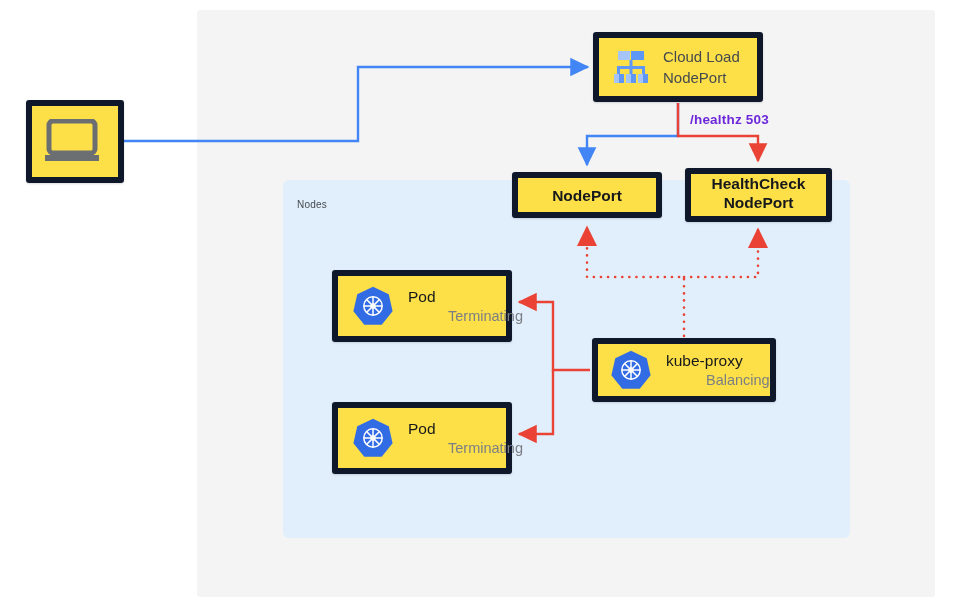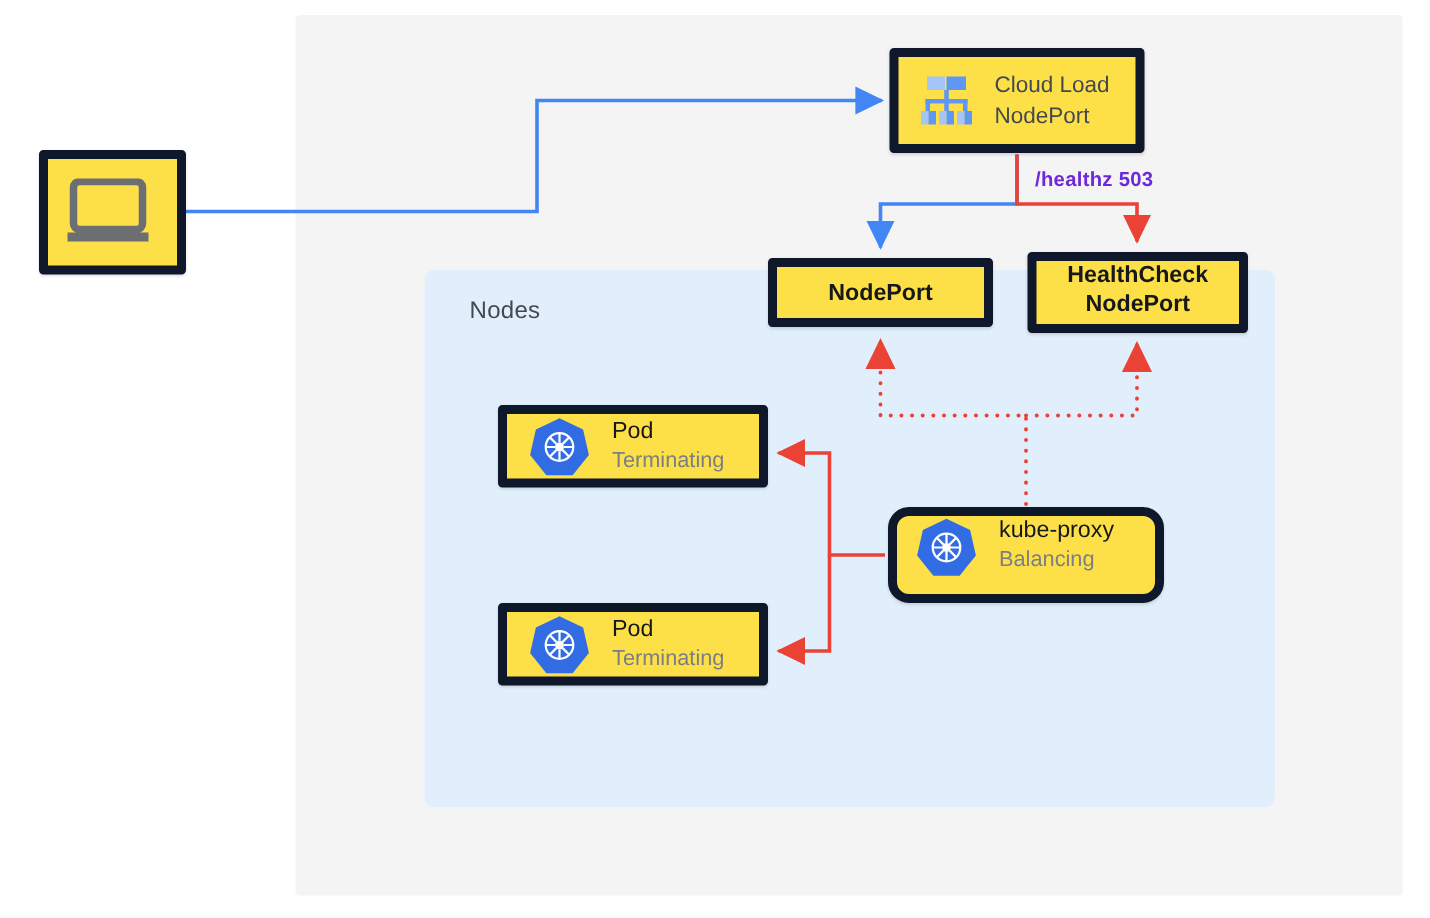--- a/index.html
+++ b/index.html
@@ -30,23 +30,23 @@
     position: absolute;
     left: 283px;
     top: 180px;
     width: 567px;
     height: 358px;
     background: #e1effc;
     border-radius: 6px;
   }
   .nodes-label {
     position: absolute;
-    left: 313px;
+    left: 297px;
     top: 199px;
-    font-size: 16px;
+    font-size: 10px;
     color: #45494e;
     letter-spacing: .2px;
   }
 
   
   .card {
     position: absolute;
     background: #fde047;
     border: 6px solid #0f172a;
     border-radius: 3px;
@@ -87,42 +87,43 @@
   .np-label {
     font-weight: bold;
     font-size: 15.5px;
     color: #16181b;
     text-align: center;
     line-height: 19px;
   }
 
   
   .pod-box {
-    left: 332px; width: 180px; height: 55px;
+    left: 332px; width: 180px; height: 72px;
     display: flex; align-items: center;
   }
   .pod-a { top: 270px; }
   .pod-b { top: 402px; }
   .kp-box {
     left: 592px; top: 338px; width: 184px; height: 64px;
-    display: flex; align-items: flex-start; border-radius: 14px;
+    display: flex; align-items: center;
   }
   .k8s-icon { width: 42px; height: 42px; margin-left: 14px; flex: 0 0 auto; }
   .kp-box .k8s-icon { margin-left: 12px; }
   .entity-text { margin-left: 14px; }
   .entity-title {
     font-size: 15.5px;
     color: #16181b;
     line-height: 19px;
   }
   .entity-sub {
     font-size: 14.5px;
     color: #7b7f85;
     line-height: 19px;
     margin-top: 1px;
+    margin-left: 40px;
   }
 
   
   .healthz-label {
     position: absolute;
     left: 690px; top: 112px;
     font-size: 13.5px;
     font-weight: bold;
     color: #6d28d9;
     letter-spacing: .2px;

